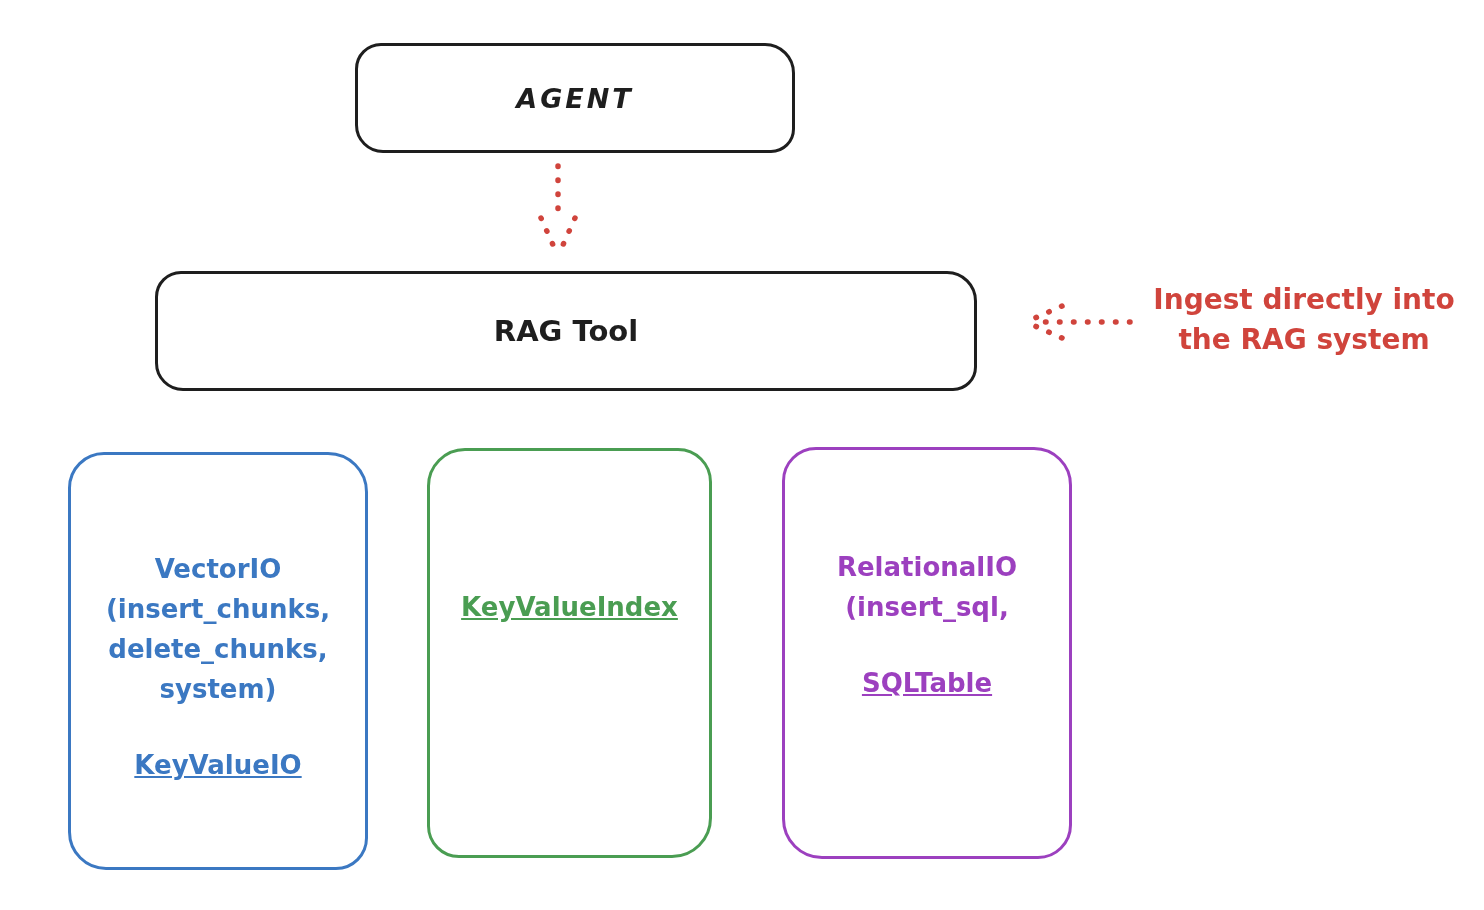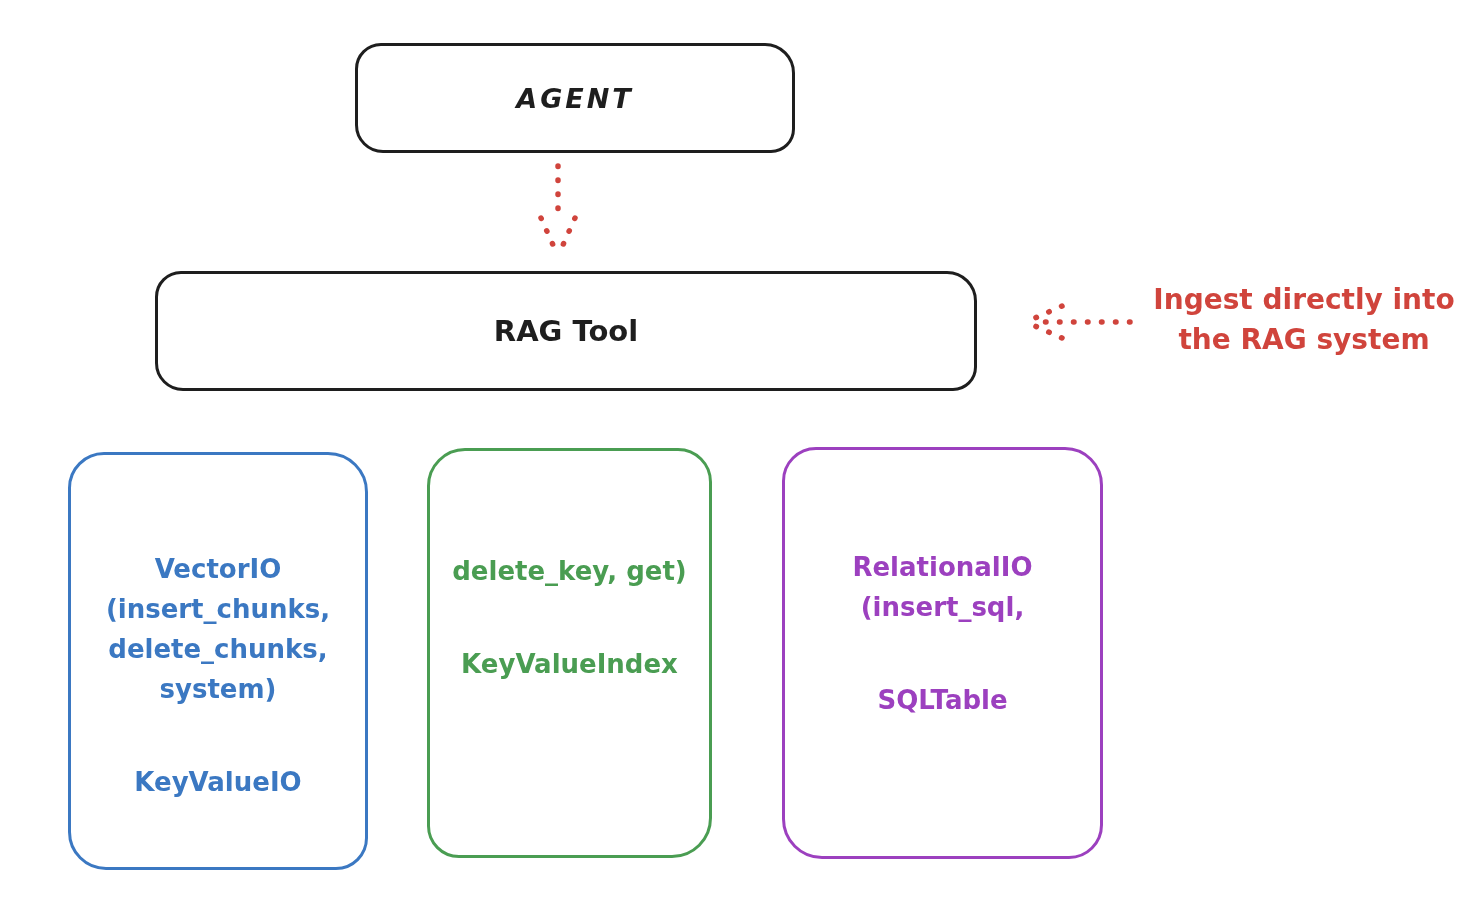--- a/index.html
+++ b/index.html
@@ -59,26 +59,27 @@
   }
   #backend-vector .backend-text { padding-top: 94px; }
   #backend-keyvalue {
     left: 427px; top: 448px;
     width: 285px; height: 410px;
     border-radius: 38px 34px 40px 32px;
   }
   #backend-keyvalue .backend-text { padding-top: 100px; }
   #backend-relational {
     left: 782px; top: 447px;
-    width: 321px; height: 412px;
+    width: 290px; height: 412px;
     border-radius: 34px 38px 34px 40px;
   }
   #backend-relational .backend-text { padding-top: 97px; }
   .index-label {
-    margin-top: 53px;
+    margin-top: 36px;
+    text-decoration: underline;
   }
   .arrow {
     position: absolute;
     overflow: visible;
   }
   .arrow line {
     stroke: var(--c);
     stroke-width: 5.5;
     stroke-linecap: round;
     stroke-dasharray: 0.5 13.5;
@@ -132,21 +133,20 @@
       <div>VectorIO</div>
       <div>(insert_chunks,</div>
       <div>delete_chunks,</div>
       <div>system)</div>
       <div class="index-label">KeyValueIO</div>
     </div>
   </div>
 
   <div id="backend-keyvalue" class="backend" style="--c: #4a9d52;">
     <div class="backend-text">
-      <div>delete_key, get)</div>
       <div class="index-label">KeyValueIndex</div>
     </div>
   </div>
 
   <div id="backend-relational" class="backend" style="--c: #9c40bf;">
     <div class="backend-text">
       <div>RelationalIO</div>
       <div>(insert_sql,</div>
       <div class="index-label">SQLTable</div>
     </div>

